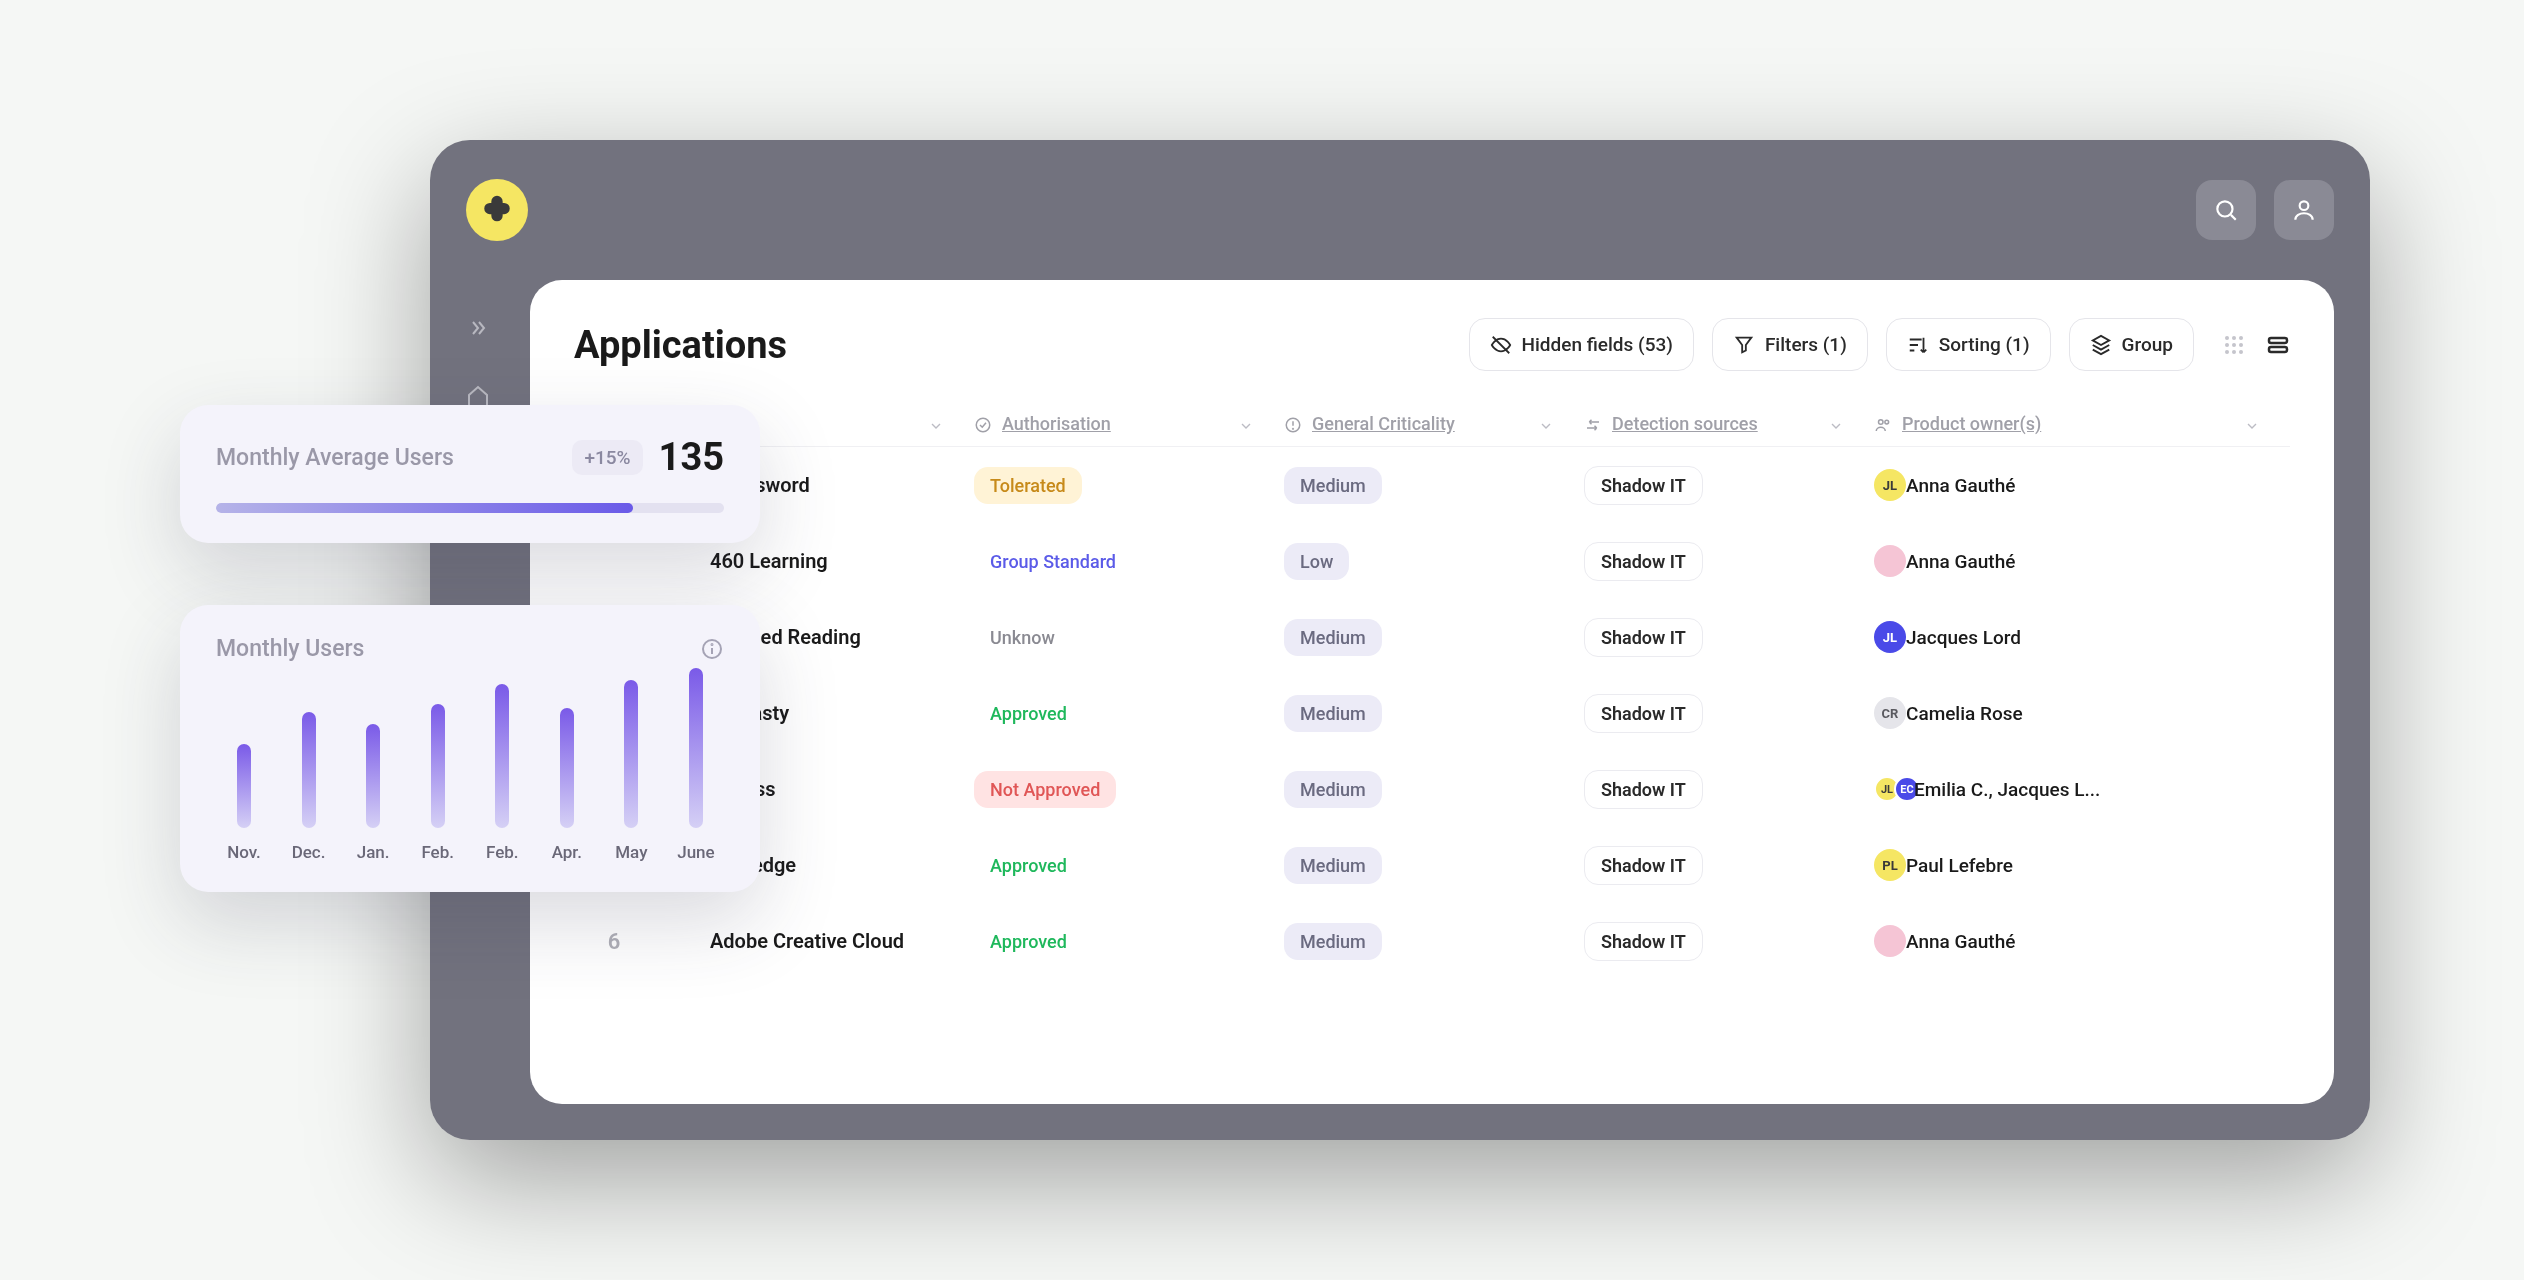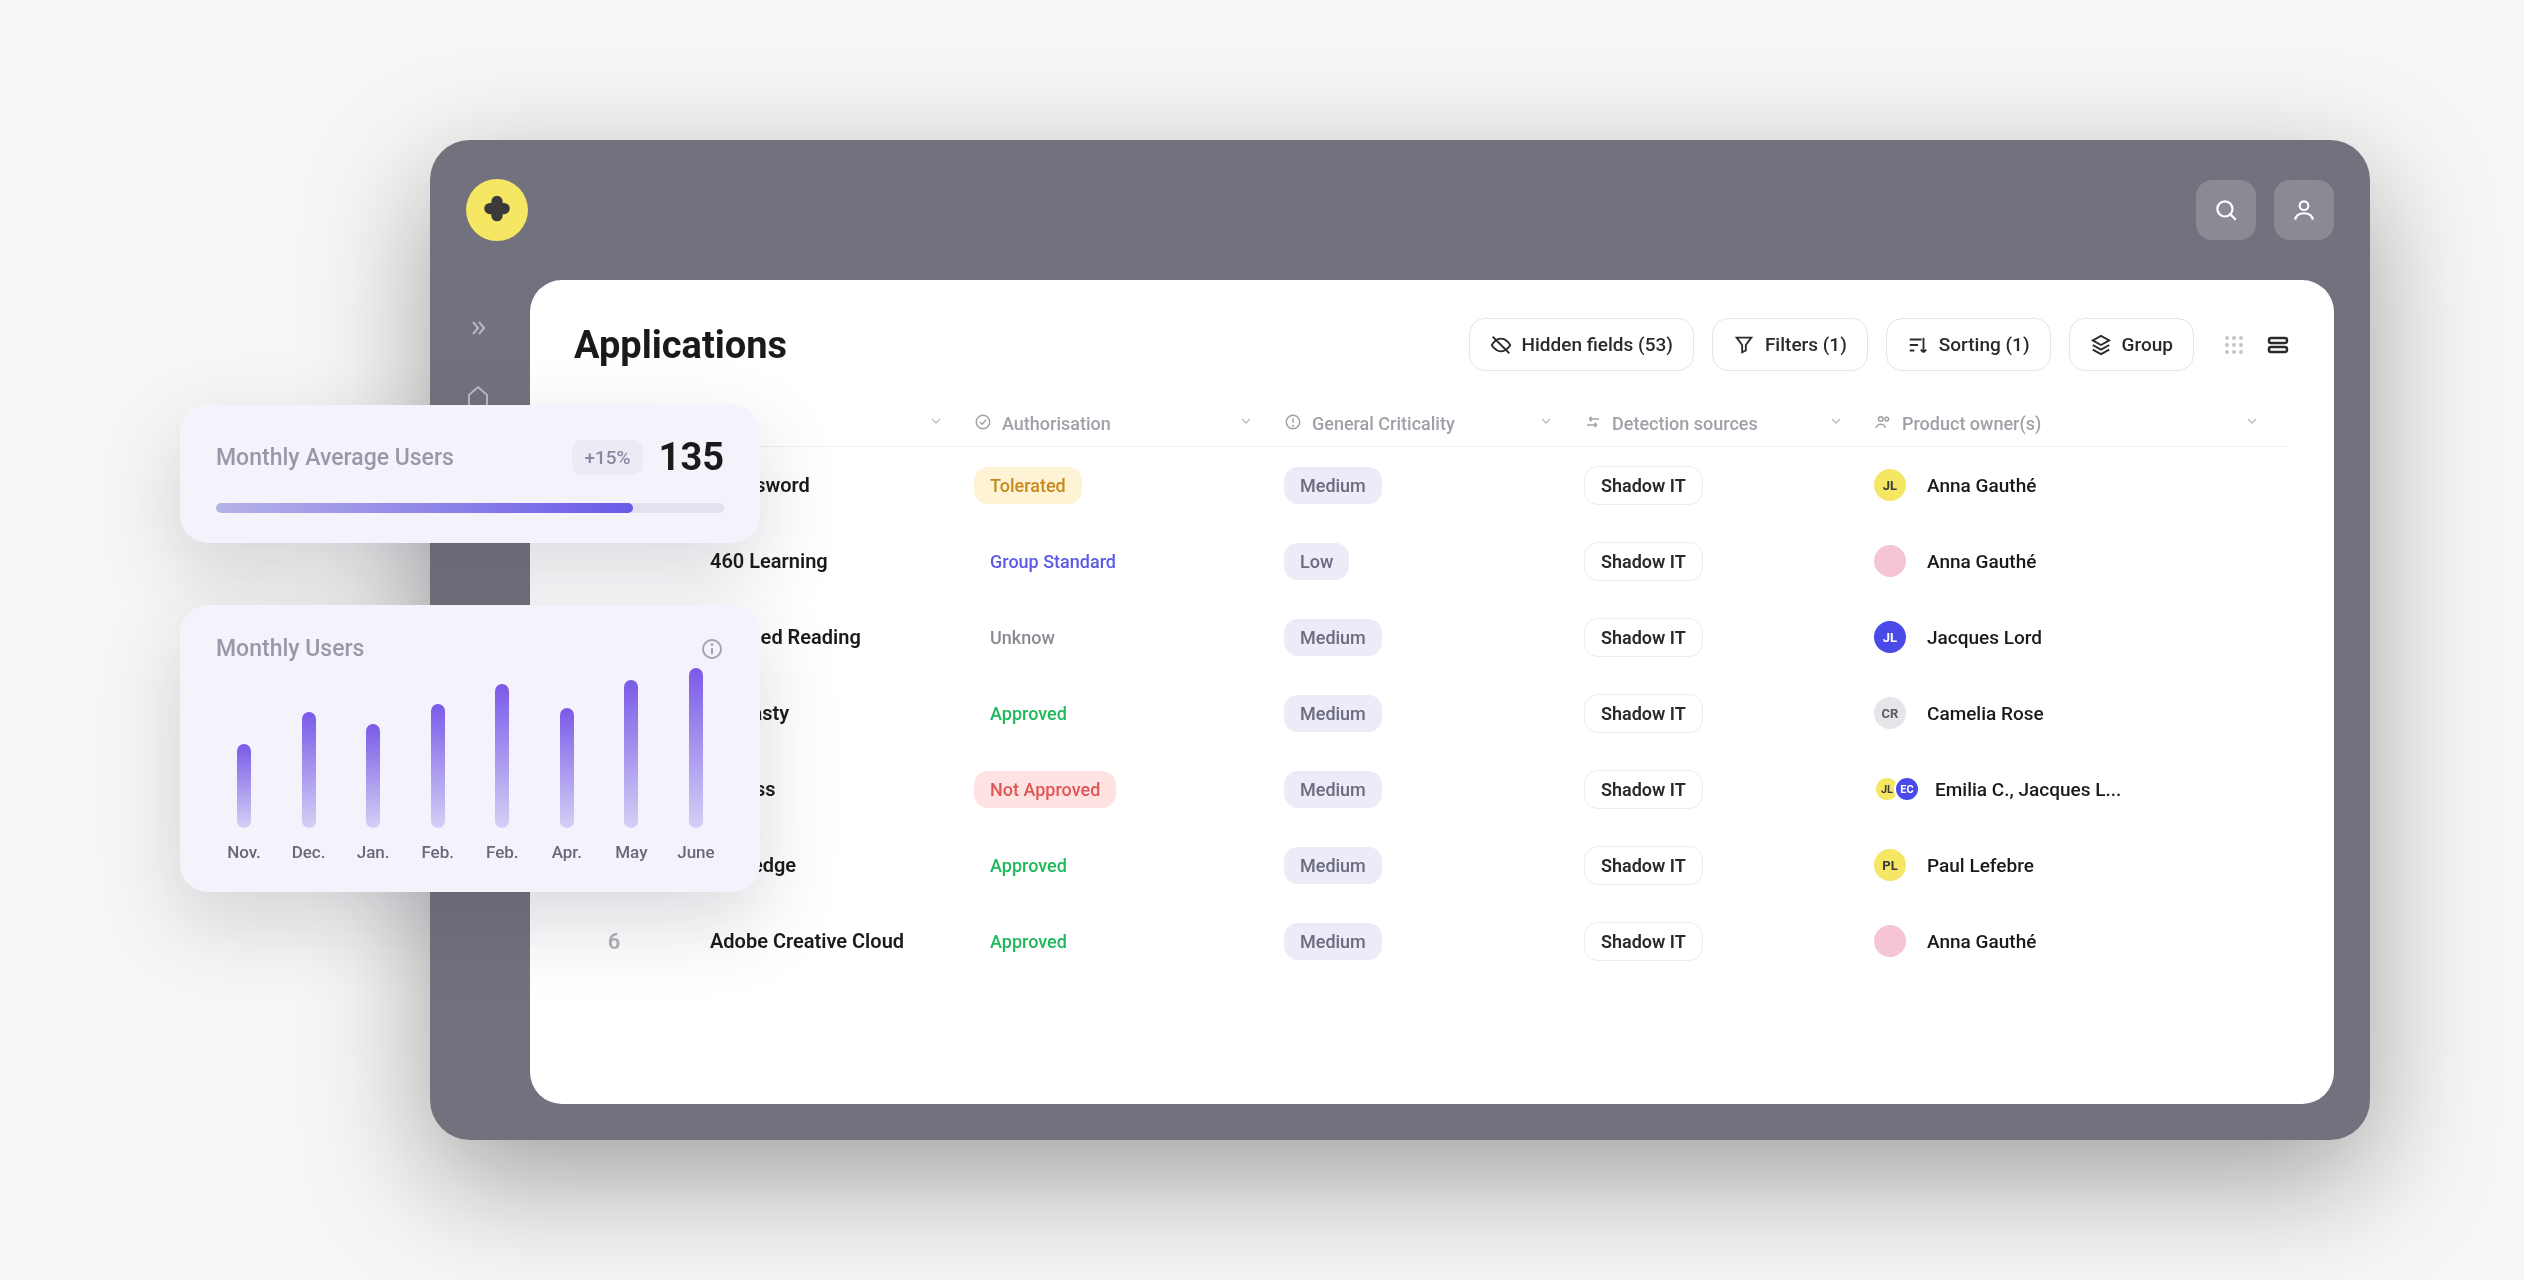--- a/index.html
+++ b/index.html
@@ -64,44 +64,44 @@
 
 .table { width: 100%; }
 .thead { display: flex; align-items: center; padding: 12px 0; border-bottom: 1px solid #f0f0f3; }
 .col-idx { width: 80px; }
 .col-prod { width: 320px; }
 .col-auth { width: 310px; }
 .col-crit { width: 300px; }
 .col-det { width: 290px; }
 .col-own { flex: 1; }
 .th {
-  display: flex; align-items: flex-start; gap: 10px;
+  display: flex; align-items: flex-end; gap: 10px;
   font-size: 18px; color: #a0a0a8; font-weight: 500;
-  position: relative; padding-right: 30px;
+  position: relative; padding-right: 30px; text-decoration: underline;
 }
 .th-chevron { margin-left: auto; color: #bcbcc4; }
 .sort-arrow { color: #a0a0a8; }
 
 .trow { display: flex; align-items: center; height: 76px; }
 .row-idx { width: 80px; text-align: center; font-size: 22px; color: #b0b0b8; font-weight: 600; }
 .prod-cell { display: flex; align-items: center; gap: 20px; }
 .prod-icon { width: 36px; height: 36px; border-radius: 10px; display: flex; align-items: center; justify-content: center; font-size: 16px; color: #fff; font-weight: 700; }
 .prod-name { font-size: 20px; font-weight: 600; color: #1a1a1a; }
 
 .pill { display: inline-flex; align-items: center; padding: 8px 16px; border-radius: 14px; font-size: 18px; font-weight: 500; }
 .pill-tolerated { background: #fff3d6; color: #c78a1a; }
 .pill-group { color: #5b5be8; }
 .pill-unknow { color: #8a8a92; }
 .pill-approved { color: #1fb85c; }
 .pill-notapproved { background: #ffe3e3; color: #e05656; }
 .pill-medium { background: #ecebf7; color: #6a6a80; }
 .pill-low { background: #ecebf7; color: #6a6a80; }
 .pill-shadow { background: #fff; border: 1px solid #ebebf0; color: #2a2a2a; font-weight: 600; }
 
-.owner-cell { display: flex; align-items: center; gap: 21px; }
+.owner-cell { display: flex; align-items: center; gap: 0; }
 .avatar { width: 32px; height: 32px; border-radius: 50%; display: flex; align-items: center; justify-content: center; font-size: 13px; font-weight: 700; }
 .avatar-yellow { background: #f5e663; color: #3a3a3a; }
 .avatar-blue { background: #4a4ae8; color: #fff; }
 .avatar-grey { background: #e5e5ea; color: #5a5a60; }
 .avatar-pink { background: #f5c5d5; }
 .owner-name { font-size: 19px; color: #1a1a1a; font-weight: 500; }
 .avatar-stack { display: flex; }
 .avatar-stack .avatar { width: 26px; height: 26px; margin-right: -6px; font-size: 11px; border: 2px solid #fff; }
 
 

